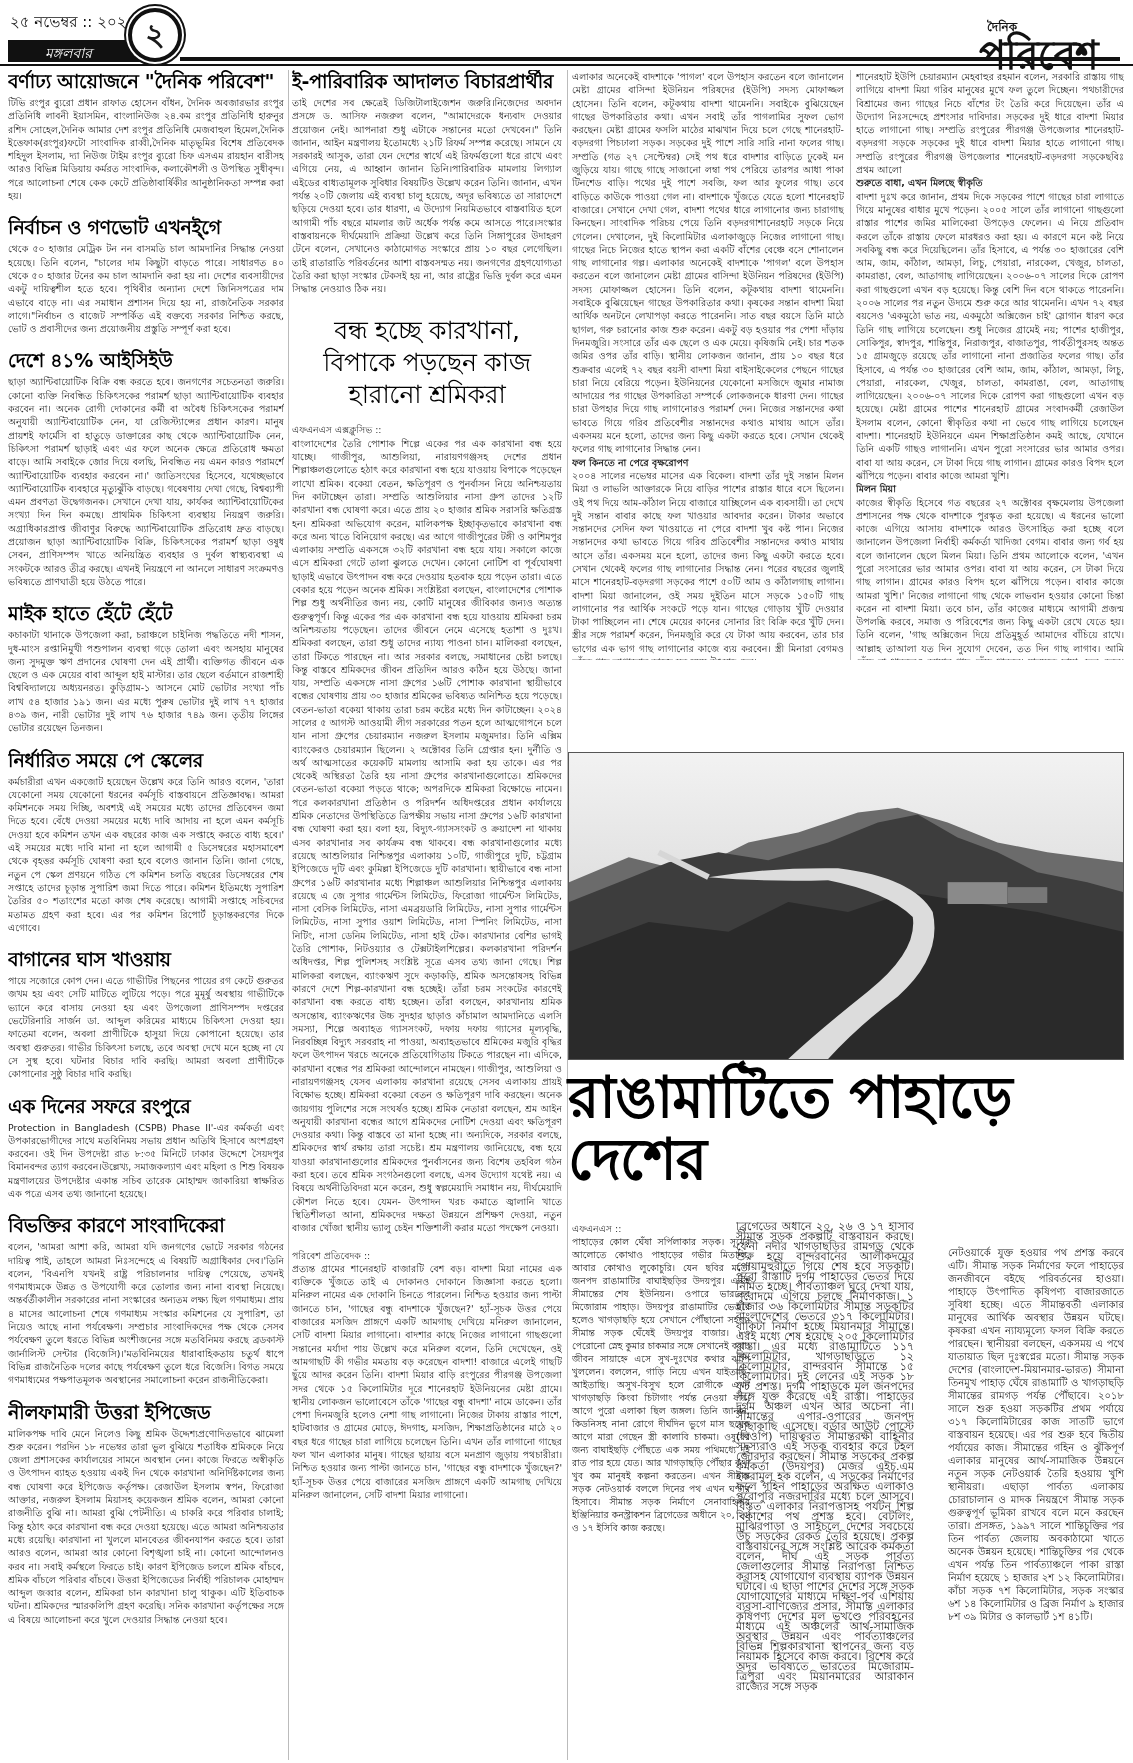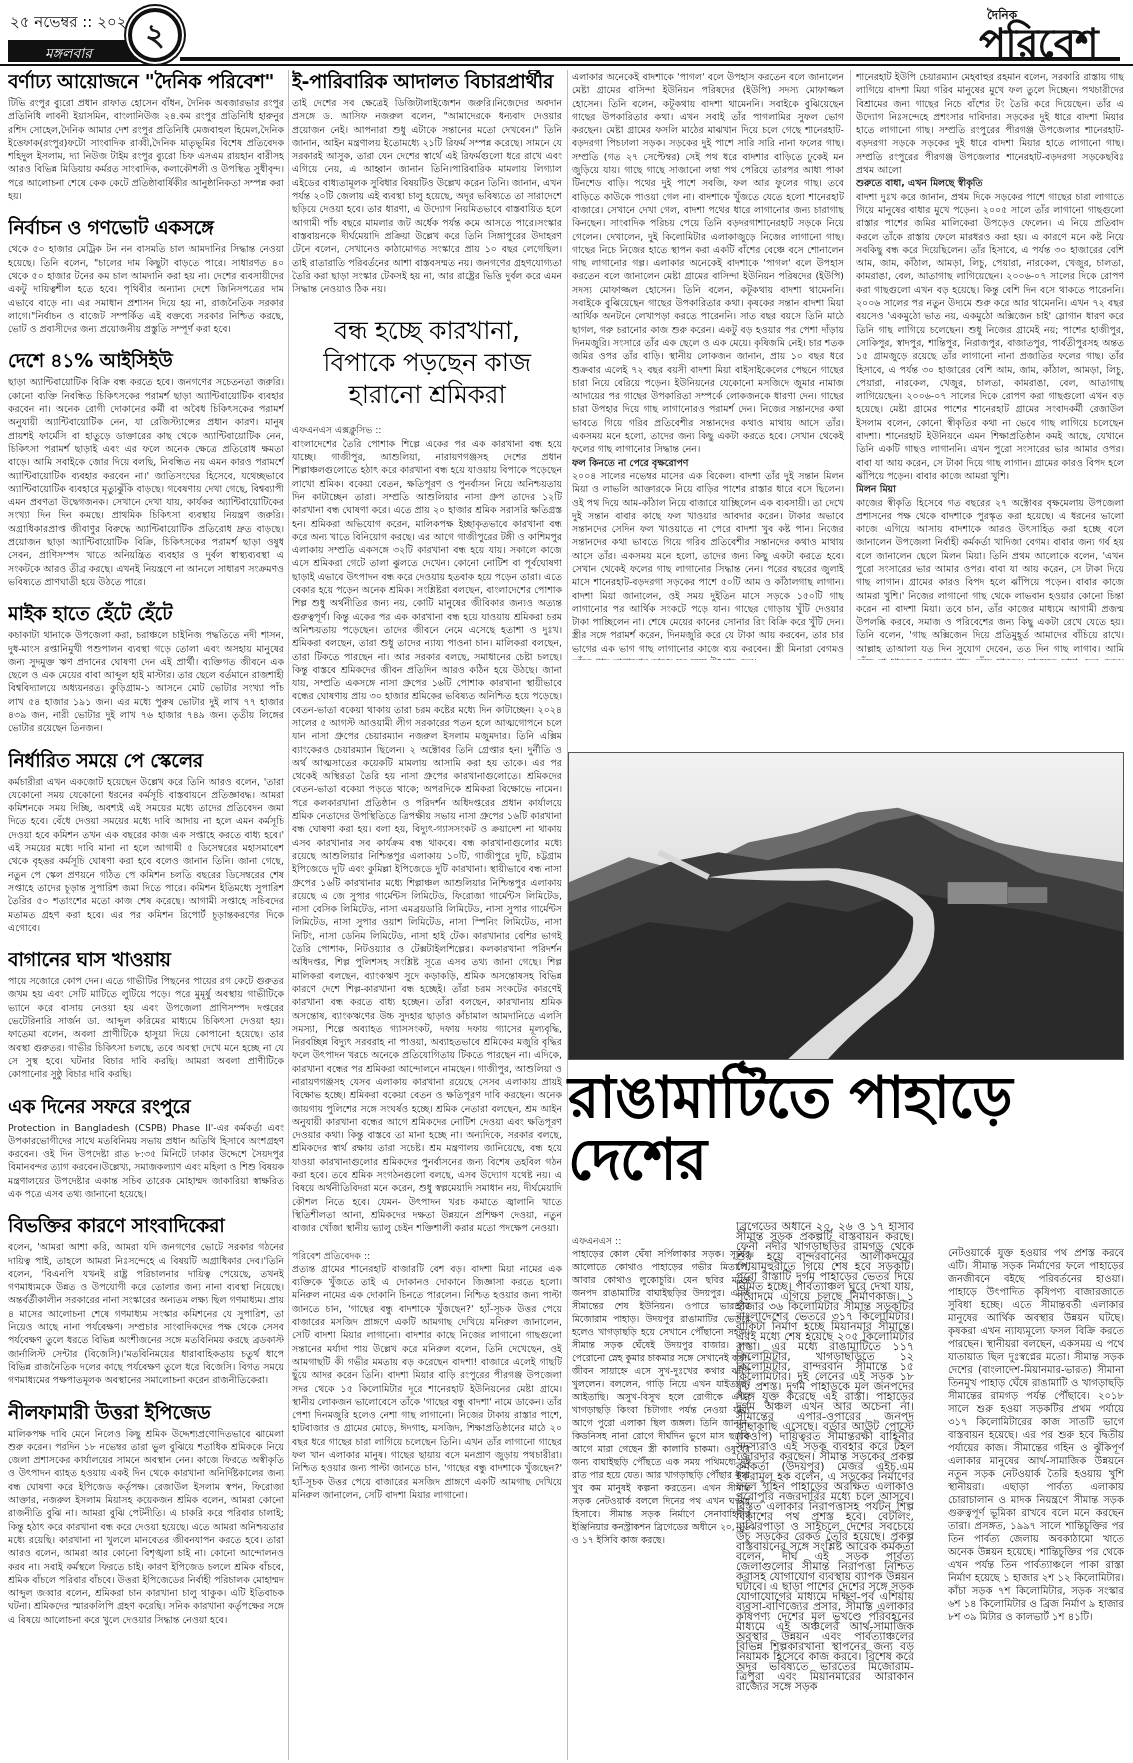--- a/index.html
+++ b/index.html
@@ -4,37 +4,37 @@
 <style>
   * { box-sizing: border-box; margin: 0; padding: 0; }
   html, body { width: 1133px; height: 1763px; background: #fff; overflow: hidden; }
   body { font-family: "DejaVu Sans", sans-serif; color: #1a1a1a; position: relative; }
 
   .masthead { position: absolute; left: 0; top: 0; width: 1133px; height: 100px; }
   .date-line { position: absolute; left: 10px; top: 10px; font-size: 15px; color: #111; }
   .day-bar { position: absolute; left: 8px; top: 40px; width: 140px; height: 22px; background: #111; color: #fff; font-size: 14px; font-style: italic; padding: 2px 0 0 37px; }
   .page-num { position: absolute; left: 128px; top: 8px; width: 54px; height: 54px; border-radius: 50%; border: 4px solid #111; background: #fff; font-size: 30px; font-weight: bold; text-align: center; line-height: 46px; box-shadow: 0 0 0 2px #fff, 0 0 0 4px #111; }
   .rule-top { position: absolute; left: 180px; top: 57px; width: 940px; height: 4px; background: #111; }
-  .logo { position: absolute; right: 14px; top: 4px; width: 140px; height: 58px; }
+  .logo { position: absolute; right: 14px; top: 16px; width: 140px; height: 58px; }
   .logo-small { position: absolute; left: 8px; top: 2px; font-size: 12px; font-weight: bold; color: #111; }
   .logo-main { position: absolute; left: 0; top: 8px; font-size: 40px; font-weight: 900; color: #111; letter-spacing: -1px; font-family: "DejaVu Serif", serif; text-align: center; }
   .main-rule { position: absolute; left: 0; top: 64px; width: 1133px; height: 2px; background: #111; }
 
   .col { position: absolute; top: 70px; font-size: 9.4px; line-height: 13.3px; text-align: justify; color: #222; overflow: hidden; }
   .col1 { left: 8px; width: 276px; height: 1690px; }
   .col2 { left: 292px; width: 270px; height: 1690px; }
   .col3 { left: 572px; width: 272px; height: 590px; }
   .col4 { left: 856px; width: 268px; height: 590px; }
 
   .vr { position: absolute; top: 70px; width: 1px; background: #bbb; }
 
   .article { margin-bottom: 14px; }
   .headline { font-size: 19px; line-height: 23px; font-weight: bold; color: #000; margin-bottom: 3px; text-align: left; letter-spacing: -0.3px; }
   .headline.big { font-size: 25px; line-height: 32px; text-align: center; font-weight: normal; margin: 20px 12px 12px; }
-  .byline { font-size: 9.4px; color: #333; margin-top: 12px; }
+  .byline { font-size: 9.4px; color: #333; }
   .para { margin-bottom: 0; }
   .subhead { font-weight: bold; }
 
   .photo { position: absolute; left: 568px; top: 752px; width: 556px; height: 308px; border: 1px solid #555; overflow: hidden; background: linear-gradient(#e9e9e9, #d6d6d6 30%, #bdbdbd 45%); }
   .photo svg { width: 100%; height: 100%; display: block; }
 
   .big-head { position: absolute; left: 568px; top: 1066px; width: 556px; font-size: 57px; line-height: 62px; font-weight: bold; color: #000; letter-spacing: -1px; }
 
   .col5 { position: absolute; left: 572px; top: 1222px; width: 178px; height: 540px; font-size: 9.2px; line-height: 13px; text-align: justify; overflow: hidden; color: #222; }
   .col6 { position: absolute; left: 736px; top: 1222px; width: 178px; height: 540px; font-size: 11px; line-height: 10px; text-align: justify; overflow: hidden; color: #222; }
@@ -58,21 +58,21 @@
 <div class="vr" style="left:288px;height:1690px;"></div>
 <div class="vr" style="left:567px;height:1690px;"></div>
 <div class="vr" style="left:850px;height:590px;"></div>
 
 <div class="col col1">
   <div class="article">
     <div class="headline">বর্ণাঢ্য আয়োজনে "দৈনিক পরিবেশ"</div>
     <div class="para">টিভি রংপুর ব্যুরো প্রধান রাফাত হোসেন বাঁধন, দৈনিক অবজারভার রংপুর প্রতিনিধি লাবনী ইয়াসমিন, বাংলানিউজ ২৪.কম রংপুর প্রতিনিধি হারুনুর রশিদ সোহেল,দৈনিক আমার দেশ রংপুর প্রতিনিধি মেজবাহুল হিমেল,দৈনিক ইত্তেফাক(রংপুর)ফটো সাংবাদিক রাব্বী,দৈনিক মাতৃভূমির বিশেষ প্রতিবেদক শহিদুল ইসলাম, দ্যা নিউজ টাইম রংপুর ব্যুরো চিফ এসএম রায়হান বারীসহ আরও বিভিন্ন মিডিয়ায় কর্মরত সাংবাদিক, কলাকৌশলী ও উপস্থিত সুধীবৃন্দ। পরে আলোচনা শেষে কেক কেটে প্রতিষ্ঠাবার্ষিকীর আনুষ্ঠানিকতা সম্পন্ন করা হয়।</div>
   </div>
   <div class="article">
-    <div class="headline">নির্বাচন ও গণভোট একসঙ্গে</div>
+    <div class="headline">নির্বাচন ও গণভোট এখনই্গে</div>
     <div class="para">থেকে ৫০ হাজার মেট্রিক টন নন বাসমতি চাল আমদানির সিদ্ধান্ত নেওয়া হয়েছে। তিনি বলেন, "চালের দাম কিছুটা বাড়তে পারে। সাধারণত ৪০ থেকে ৫০ হাজার টনের কম চাল আমদানি করা হয় না। দেশের ব্যবসায়ীদের একটু দায়িত্বশীল হতে হবে। পৃথিবীর অন্যান্য দেশে জিনিসপত্রের দাম এভাবে বাড়ে না। এর সমাধান প্রশাসন দিয়ে হয় না, রাজনৈতিক সরকার লাগে।"নির্বাচন ও বাজেট সম্পর্কিত এই বক্তব্যে সরকার নিশ্চিত করছে, ভোট ও প্রবাসীদের জন্য প্রয়োজনীয় প্রস্তুতি সম্পূর্ণ করা হবে।</div>
   </div>
   <div class="article">
     <div class="headline">দেশে ৪১% আইসিইউ</div>
     <div class="para">ছাড়া অ্যান্টিবায়োটিক বিক্রি বন্ধ করতে হবে। জনগণের সচেতনতা জরুরি। কোনো ব্যক্তি নিবন্ধিত চিকিৎসকের পরামর্শ ছাড়া অ্যান্টিবায়োটিক ব্যবহার করবেন না। অনেক রোগী দোকানের কর্মী বা অবৈধ চিকিৎসকের পরামর্শ অনুযায়ী অ্যান্টিবায়োটিক নেন, যা রেজিস্ট্যান্সের প্রধান কারণ। মানুষ প্রায়শই ফার্মেসি বা হাতুড়ে ডাক্তারের কাছ থেকে অ্যান্টিবায়োটিক নেন, চিকিৎসা পরামর্শ ছাড়াই এবং এর ফলে অনেক ক্ষেত্রে প্রতিরোধ ক্ষমতা বাড়ে। আমি সবাইকে জোর দিয়ে বলছি, নিবন্ধিত নয় এমন কারও পরামর্শে অ্যান্টিবায়োটিক ব্যবহার করবেন না।' জাতিসংঘের হিসেবে, যথেচ্ছভাবে অ্যান্টিবায়োটিক ব্যবহারে মৃত্যুঝুঁকি বাড়ছে। গবেষণায় দেখা গেছে, বিশ্বব্যাপী এমন প্রবণতা উদ্বেগজনক। সেখানে দেখা যায়, কার্যকর অ্যান্টিবায়োটিকের সংখ্যা দিন দিন কমছে। প্রাথমিক চিকিৎসা ব্যবস্থায় নিয়ন্ত্রণ জরুরি। অগ্রাধিকারপ্রাপ্ত জীবাণুর বিরুদ্ধে অ্যান্টিবায়োটিক প্রতিরোধ দ্রুত বাড়ছে। প্রয়োজন ছাড়া অ্যান্টিবায়োটিক বিক্রি, চিকিৎসকের পরামর্শ ছাড়া ওষুধ সেবন, প্রাণিসম্পদ খাতে অনিয়ন্ত্রিত ব্যবহার ও দুর্বল স্বাস্থ্যব্যবস্থা এ সংকটকে আরও তীব্র করছে। এখনই নিয়ন্ত্রণে না আনলে সাধারণ সংক্রমণও ভবিষ্যতে প্রাণঘাতী হয়ে উঠতে পারে।</div>
   </div>
   <div class="article">
     <div class="headline">মাইক হাতে হেঁটে হেঁটে</div>
     <div class="para">কচাকাটা থানাকে উপজেলা করা, চরাঞ্চলে চাইনিজ পদ্ধতিতে নদী শাসন, দুধ-মাংস রপ্তানিমুখী পশুপালন ব্যবস্থা গড়ে তোলা এবং অসহায় মানুষের জন্য সুদমুক্ত ঋণ প্রদানের ঘোষণা দেন এই প্রার্থী। ব্যক্তিগত জীবনে এক ছেলে ও এক মেয়ের বাবা আব্দুল হাই মাস্টার। তার ছেলে বর্তমানে রাজশাহী বিশ্ববিদ্যালয়ে অধ্যয়নরত। কুড়িগ্রাম-১ আসনে মোট ভোটার সংখ্যা পাঁচ লাখ ৫৪ হাজার ১৯১ জন। এর মধ্যে পুরুষ ভোটার দুই লাখ ৭৭ হাজার ৪৩৯ জন, নারী ভোটার দুই লাখ ৭৬ হাজার ৭৪৯ জন। তৃতীয় লিঙ্গের ভোটার রয়েছেন তিনজন।</div>
   </div>

